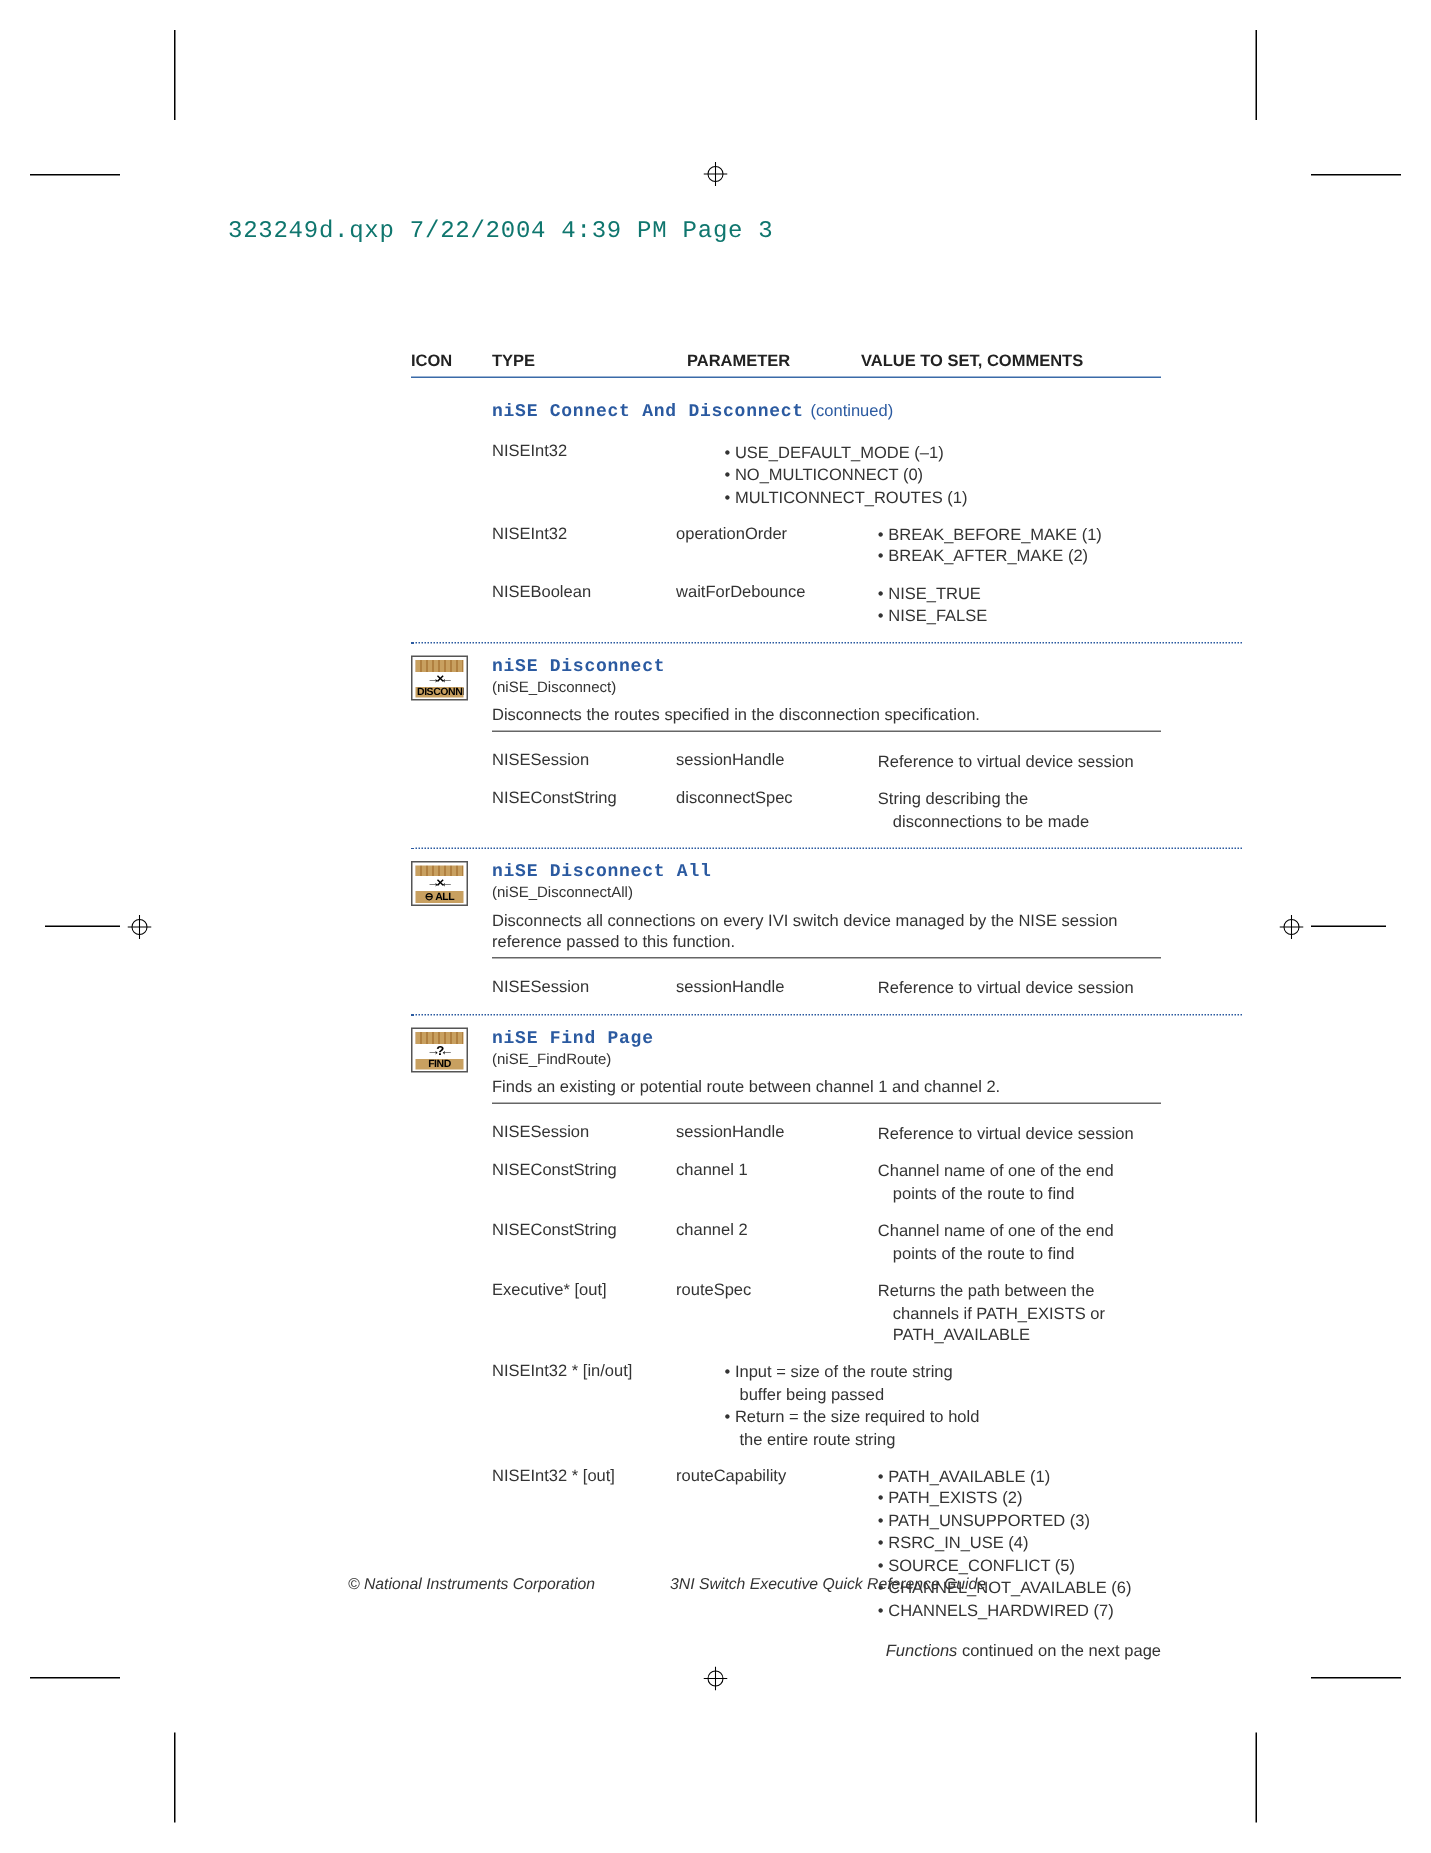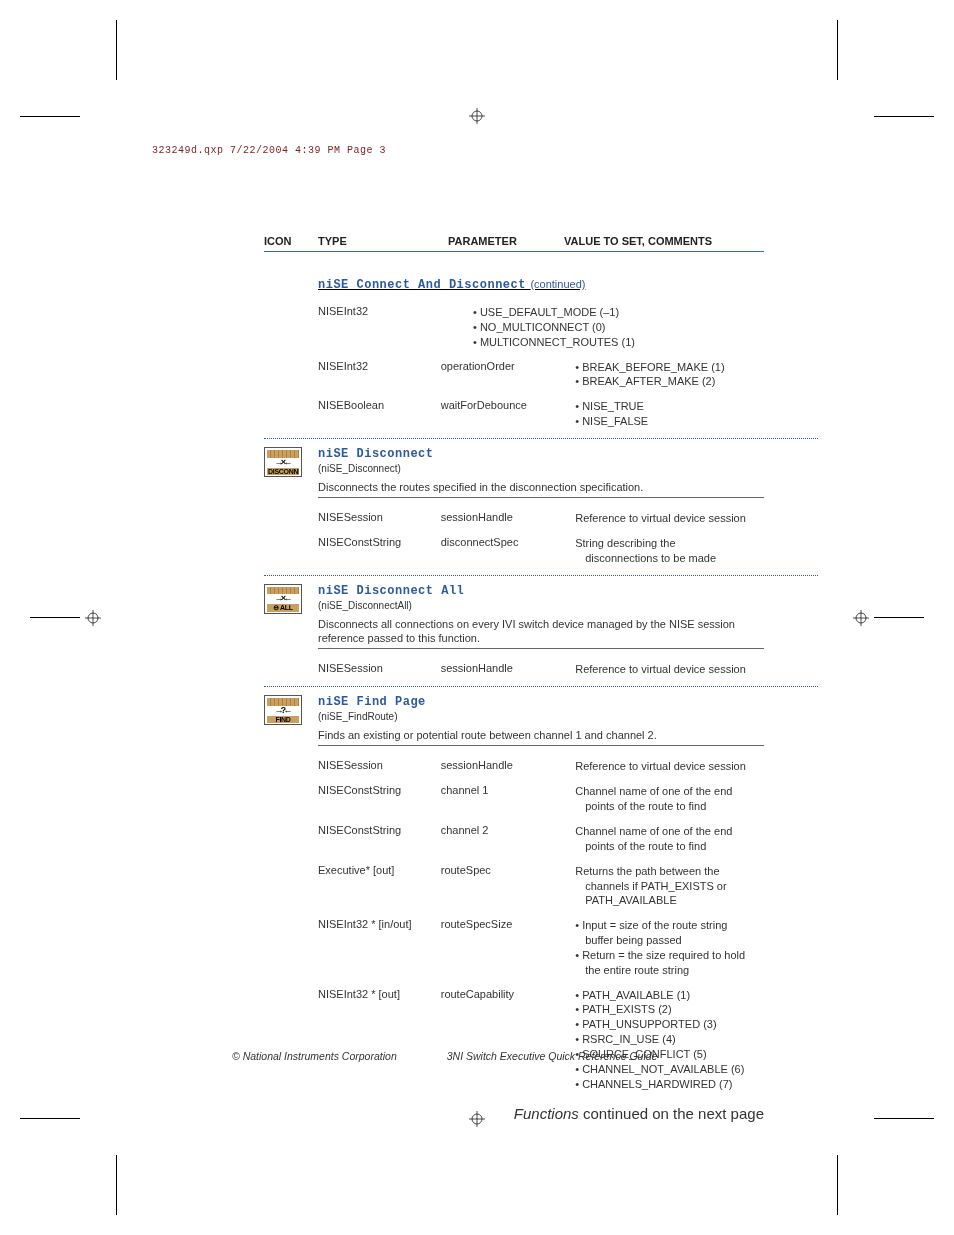--- a/index.html
+++ b/index.html
@@ -20,25 +20,25 @@
   .crop-mr { position:absolute; top:617px; right:30px; width:50px; height:1px; background:#000;}
   .reg-top { position:absolute; top:108px; left:469px; }
   .reg-bot { position:absolute; bottom:108px; left:469px; }
   .reg-ml  { position:absolute; top:610px; left:85px; }
   .reg-mr  { position:absolute; top:610px; right:85px; }
   .reg-mark circle { fill:none; stroke:#000; stroke-width:0.7; }
   .reg-mark line { stroke:#000; stroke-width:0.7; }
 
   .header-line {
     position: absolute; top: 145px; left: 152px;
-    font-size: 10px; color: #7f1d1d; font-family: "Courier New", monospace;
+    font-size: 16px; color: #0f766e; font-family: "Courier New", monospace;
     letter-spacing: 0.5px;
   }
 
-  .page { position:absolute; top:235px; left:264px; width:500px; }
+  .page { position:absolute; top:235px; left:274px; width:500px; }
 
   .cols { display:flex; font-size:11px; font-weight:bold; color:#222; border-bottom:1.5px solid #3a6aa8; padding-bottom:4px; }
   .c-icon { width:54px; }
   .c-type { width:130px; }
   .c-param { width:116px; }
   .c-value { width:200px; }
 
   .section-title { font-family:"Courier New",monospace; font-weight:bold; color:#2b5aa0; font-size:12px; letter-spacing:0.5px; }
   .continued { font-family: Arial; font-weight:normal; color:#2b5aa0; font-size:11px; }
   .cname { font-size:10px; color:#333; margin-top:2px; }
@@ -48,21 +48,21 @@
   .row { display:flex; font-size:11px; color:#333; padding:5px 0; }
   .r-type { width:130px; }
   .r-param { width:116px; }
   .r-value { width:200px; line-height:1.35;margin-left:25px; }
   .r-value .bullet::before { content:"• "; }
   .indent { padding-left:10px; display:block; }
 
   .thinrule { border:none; border-top:1px solid #666; margin:3px 0 2px 0; }
   .dotrule  { border:none; border-top:1.5px dotted #2b5aa0; margin:4px 0 8px -54px; width:554px; }
 
-  .footer-note { font-style:italic; font-size:15px; text-align:right; margin-top:8px; color:#333;}
+  .footer-note { font-style:italic; font-size:11px; text-align:right; margin-top:8px; color:#333;}
   .footer-note .nonitalic { font-style:normal; }
 
   .footer { position:absolute; top:1050px; left:232px; width:548px; font-size:10.5px; color:#333; display:flex; align-items:center; }
   .footer .copy { font-style:italic; flex:0 0 auto; }
   .footer .pg   { font-style:italic; margin-left:50px; font-weight:normal; }
   .footer .doc  { font-style:italic; }
 
   .icon-box { position:absolute; width:38px; }
   .vi-icon { width:38px; height:30px; border:1px solid #555; background:#fff; font-size:7px; display:flex; flex-direction:column; align-items:center; justify-content:space-between; padding:2px 2px 1px 2px; }
   .vi-top { width:100%; height:8px; background:repeating-linear-gradient(90deg,#c8a060 0 3px,#b08040 3px 4px); }
@@ -113,21 +113,21 @@
 
   <div class="cols">
     <div class="c-icon">ICON</div>
     <div class="c-type">TYPE</div>
     <div class="c-param">PARAMETER</div>
     <div class="c-value">VALUE TO SET, COMMENTS</div>
   </div>
 
   <div class="section">
     <div class="content">
-      <div style="margin-top:22px;text-decoration:underline;">
+      <div style="margin-top:12px;">
         <span class="section-title">niSE Connect And Disconnect</span>
         <span class="continued">(continued)</span>
       </div>
       <div class="tbl">
         <div class="row">
           <div class="r-type">NISEInt32</div>
           <div class="r-value">
             <span class="bullet">USE_DEFAULT_MODE (–1)</span><br>
             <span class="bullet">NO_MULTICONNECT (0)</span><br>
             <span class="bullet">MULTICONNECT_ROUTES (1)</span>
@@ -249,21 +249,20 @@
           <div class="r-type">Executive* [out]</div>
           <div class="r-param">routeSpec</div>
           <div class="r-value">
             <span>Returns the path between the</span>
             <span class="indent">channels if PATH_EXISTS or</span>
             <span class="indent">PATH_AVAILABLE</span>
           </div>
         </div>
         <div class="row">
           <div class="r-type">NISEInt32 * [in/out]</div>
-          <div class="r-param">routeSpecSize</div>
           <div class="r-value">
             <span class="bullet">Input = size of the route string</span>
             <span class="indent">buffer being passed</span>
             <span class="bullet">Return = the size required to hold</span>
             <span class="indent">the entire route string</span>
           </div>
         </div>
         <div class="row">
           <div class="r-type">NISEInt32 * [out]</div>
           <div class="r-param">routeCapability</div>

